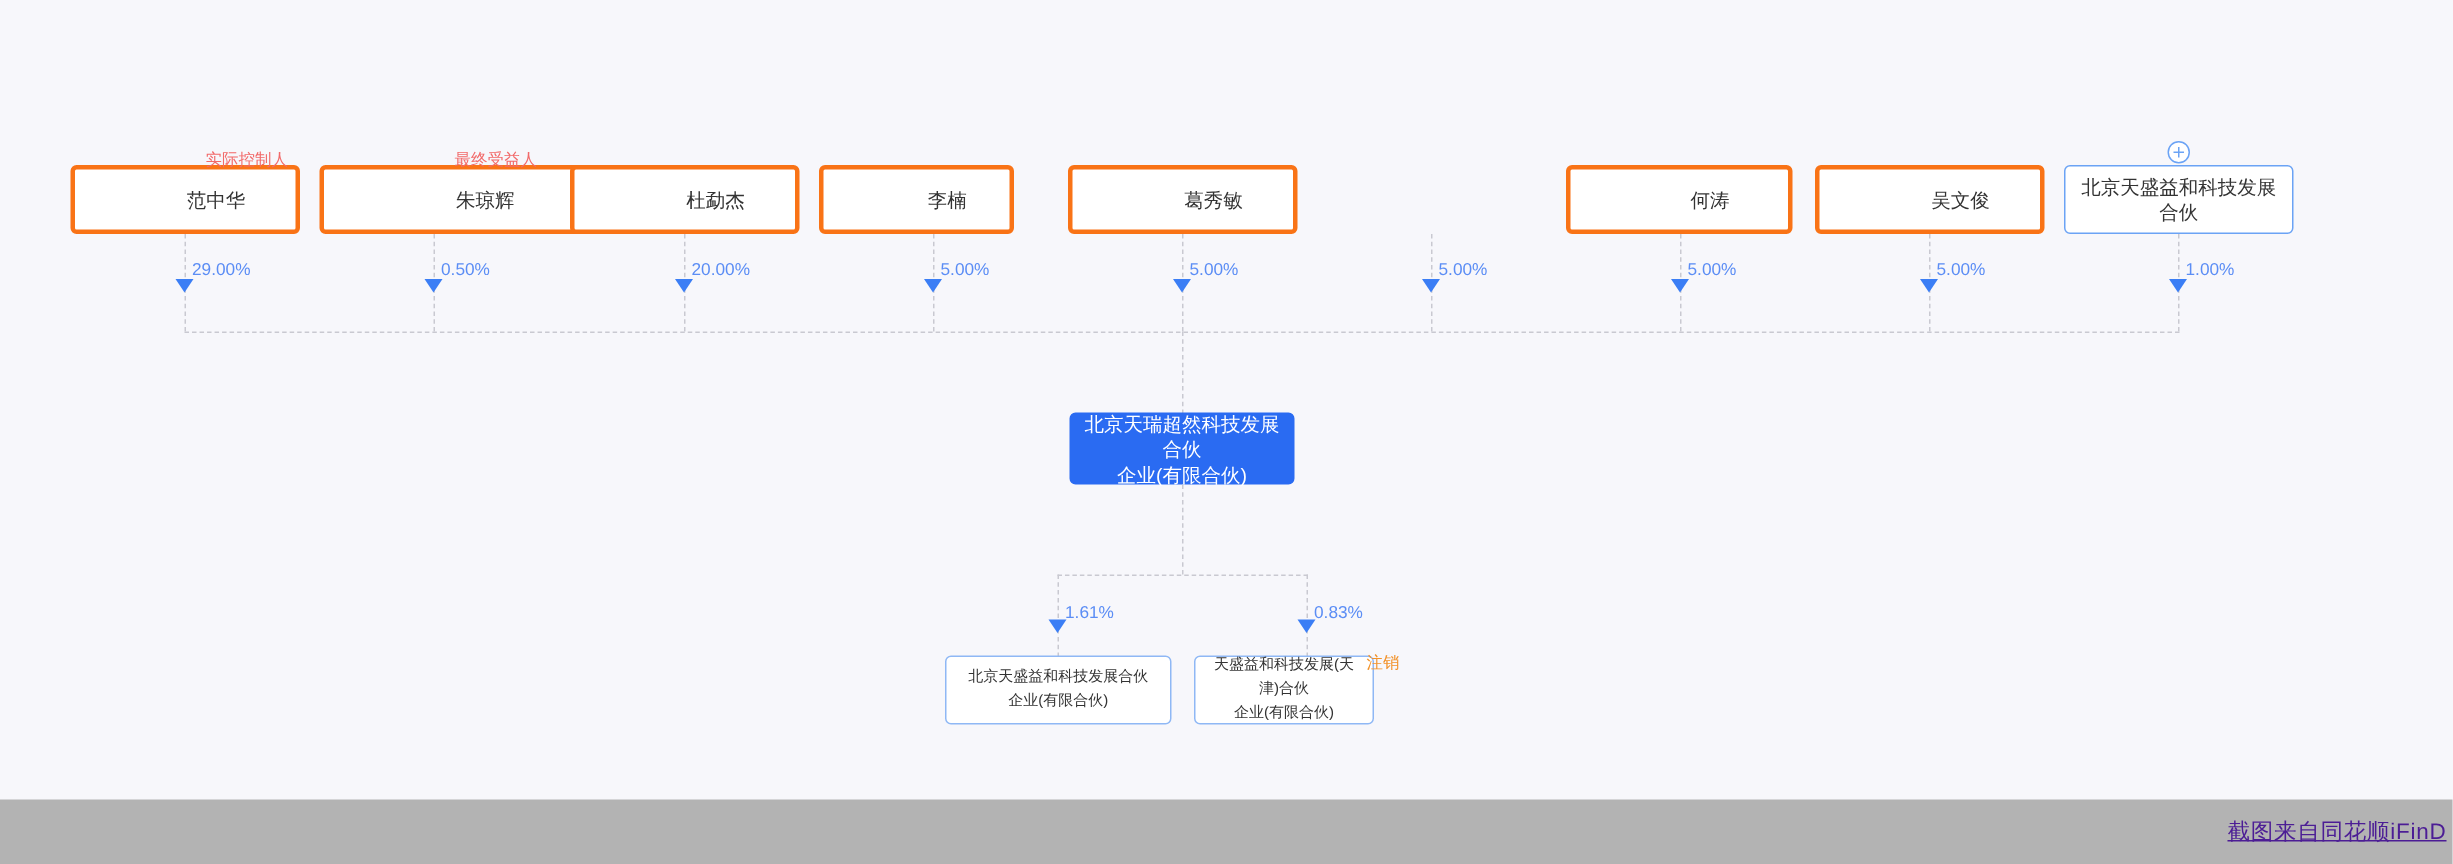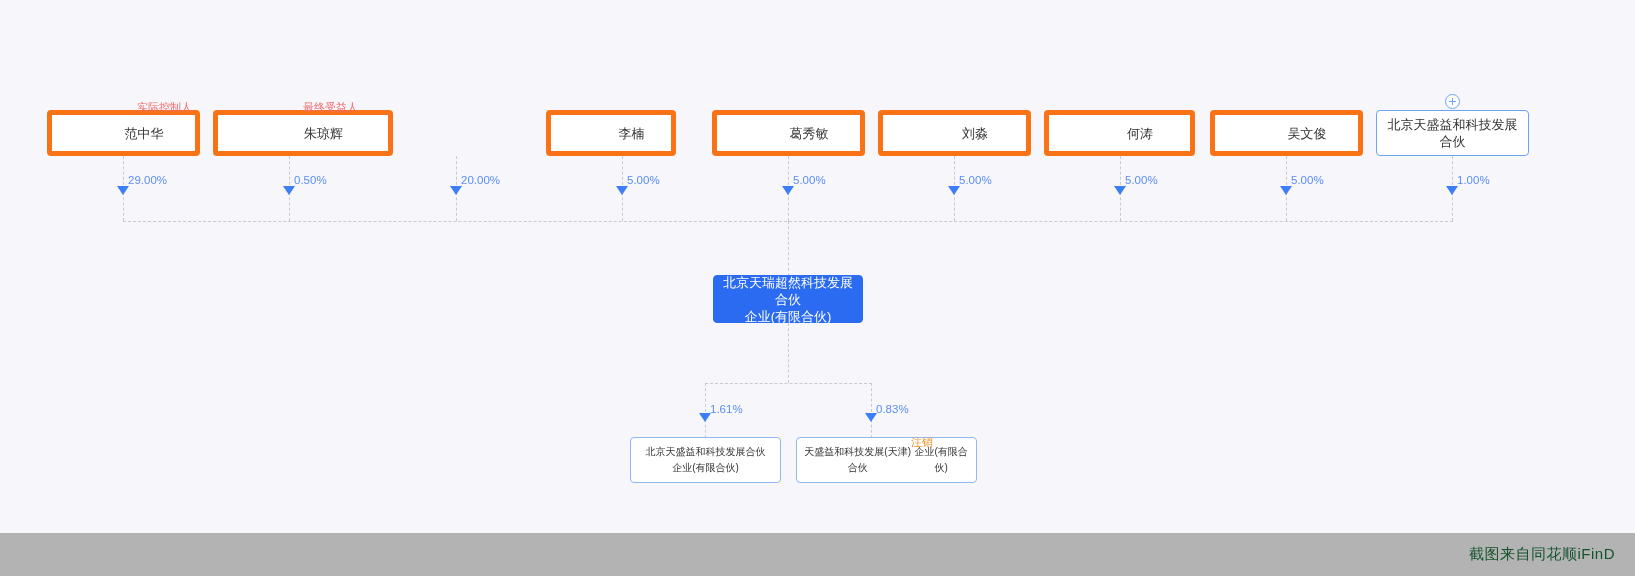--- a/index.html
+++ b/index.html
@@ -30,21 +30,21 @@
     display: flex;
     align-items: center;
     justify-content: center;
     text-align: center;
     color: #333333;
     font-size: 13px;
     line-height: 17px;
     padding: 2px 6px;
   }
   .node.person {
-    border: 5px solid #f97316;
+    border: 3px solid #f97316;
     height: 46px;
     padding-left: 47px;
   }
   .node.company-blue-outline {
     border: 1px solid #6ba3f5;
     height: 46px;
   }
   .node.center {
     background: #2a6bf2;
     border: 1px solid #2a6bf2;
@@ -132,54 +132,55 @@
     left: 0;
     bottom: 0;
     width: 1635px;
     height: 43px;
     background: #b3b3b3;
     display: flex;
     align-items: center;
     justify-content: flex-end;
   }
   #watermark-text {
-    color: #14532d;
+    color: #4c1d95;
     font-size: 15px;
     letter-spacing: 0.5px;
-    padding-right: 20px;
+    padding-right: 4px;
     white-space: nowrap;
+    text-decoration: underline;
   }
 </style>
 </head>
 <body>
 
 <div id="canvas">
 
   <div class="node person" style="left:47px; top:110px; width:153px;">
     <span class="node-label">范中华</span>
   </div>
   <div class="tag red" style="left:137px; top:101px;">实际控制人</div>
 
   <div class="node person" style="left:213px; top:110px; width:180px;">
     <span class="node-label">朱琼辉</span>
   </div>
   <div class="tag red" style="left:303px; top:101px;">最终受益人</div>
 
+  <div class="node person" style="left:380px; top:110px; width:153px;">
+    <span class="node-label">杜勐杰</span>
+  </div>
 
   <div class="node person" style="left:546px; top:110px; width:130px;">
     <span class="node-label">李楠</span>
   </div>
 
   <div class="node person" style="left:712px; top:110px; width:153px;">
     <span class="node-label">葛秀敏</span>
   </div>
 
-  <div class="node person" style="left:878px; top:110px; width:153px;">
-    <span class="node-label">刘淼</span>
-  </div>
 
   <div class="node person" style="left:1044px; top:110px; width:151px;">
     <span class="node-label">何涛</span>
   </div>
 
   <div class="node person" style="left:1210px; top:110px; width:153px;">
     <span class="node-label">吴文俊</span>
   </div>
 
   <div class="node company-blue-outline" style="left:1376px; top:110px; width:153px;">
@@ -240,21 +241,21 @@
 
   <div class="vline" style="left:871px; top:383px; height:55px;"></div>
   <div class="arrow" style="left:865px; top:413px;"></div>
   <div class="pct" style="left:876px; top:403px;">0.83%</div>
 
   <div class="node sub" style="left:630px; top:437px; width:151px; flex-direction:column;">
     <span class="node-label">北京天盛益和科技发展合伙</span>
     <span class="node-label">企业(有限合伙)</span>
   </div>
 
-  <div class="node sub" style="left:796px; top:437px; width:181px; flex-direction:row;">
+  <div class="node sub" style="left:796px; top:437px; width:120px; flex-direction:column;">
     <span class="node-label">天盛益和科技发展(天津)合伙</span>
     <span class="node-label">企业(有限合伙)</span>
   </div>
   <div class="tag orange" style="left:911px; top:436px;">注销</div>
 
 </div>
 
 <div id="watermark-bar">
   <span id="watermark-text">截图来自同花顺iFinD</span>
 </div>

